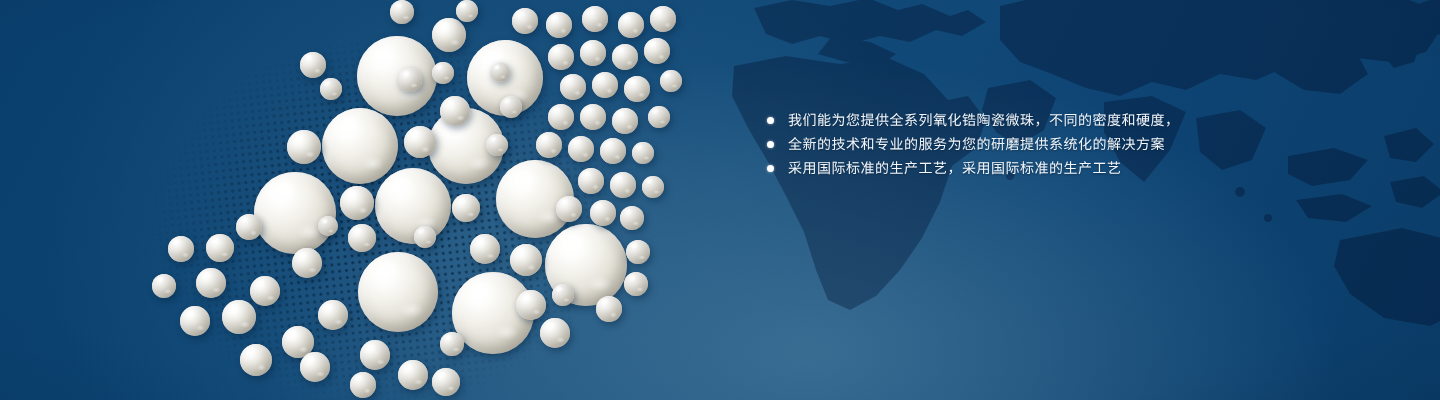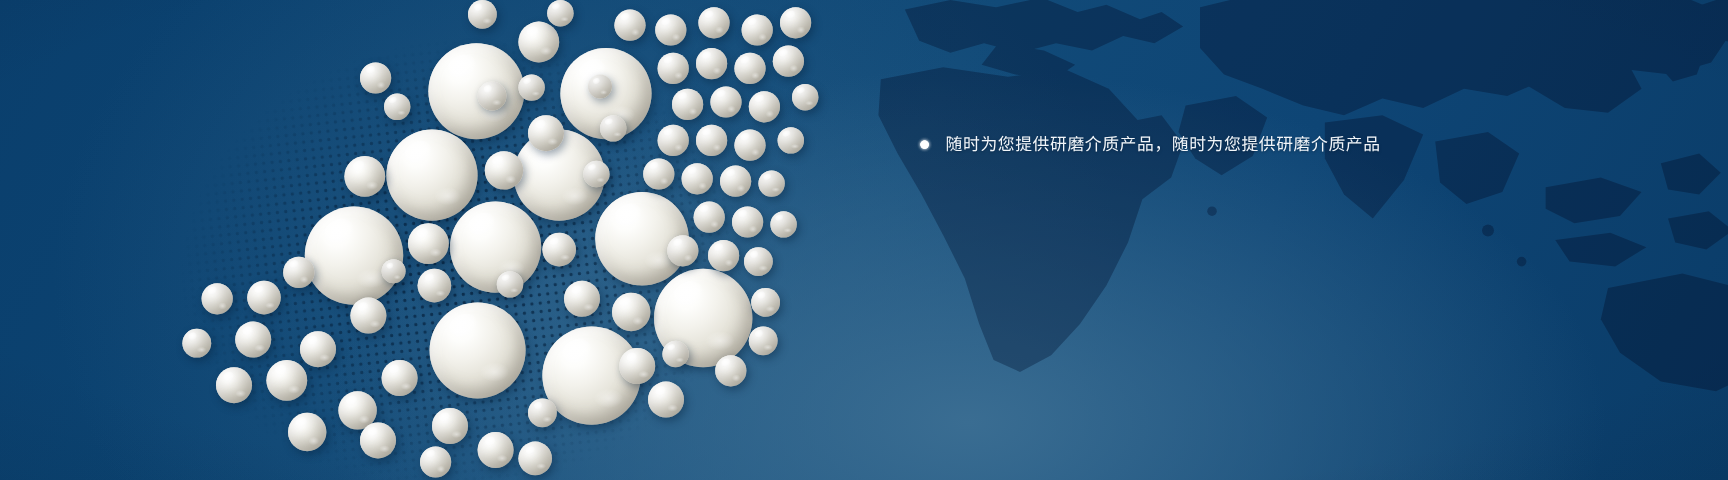--- a/index.html
+++ b/index.html
@@ -273,24 +273,26 @@
     <div class="bead" style="left:552px; top:284px; width:22px; height:22px;"></div>
   </div>
 
   <div class="bg-vignette"></div>
 
   <div class="content">
 
     <ul class="bullets">
       <li class="bullet">
         <span class="dot"></span>
+        <span>我们能为您提供全系列氧化锆陶瓷微珠，不同的密度和硬度，</span>
       </li>
       <li class="bullet">
         <span class="dot"></span>
+        <span>全新的技术和专业的服务为您的研磨提供系统化的解决方案</span>
       </li>
       <li class="bullet">
         <span class="dot"></span>
-        <span>随时为您提供研磨介质产品，随时为您提供研磨介质产品</span>
+        <span>采用国际标准的生产工艺，采用国际标准的生产工艺</span>
       </li>
     </ul>
   </div>
 
 </div>
 
 </body></html>

